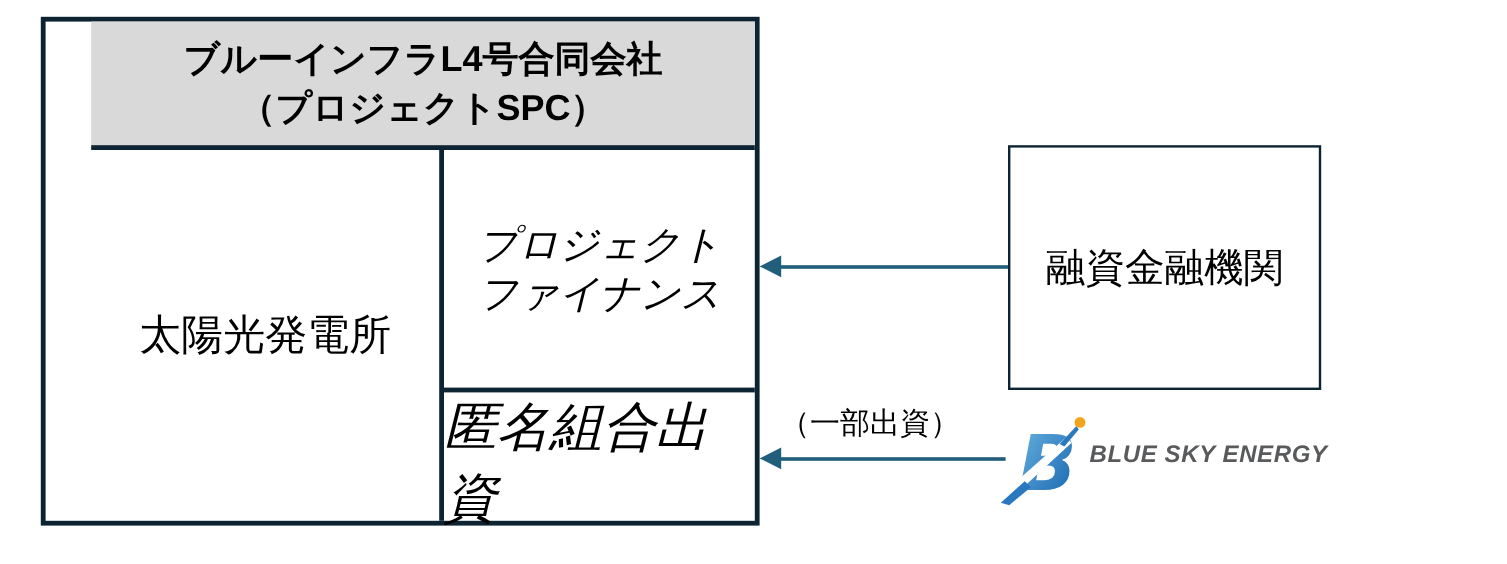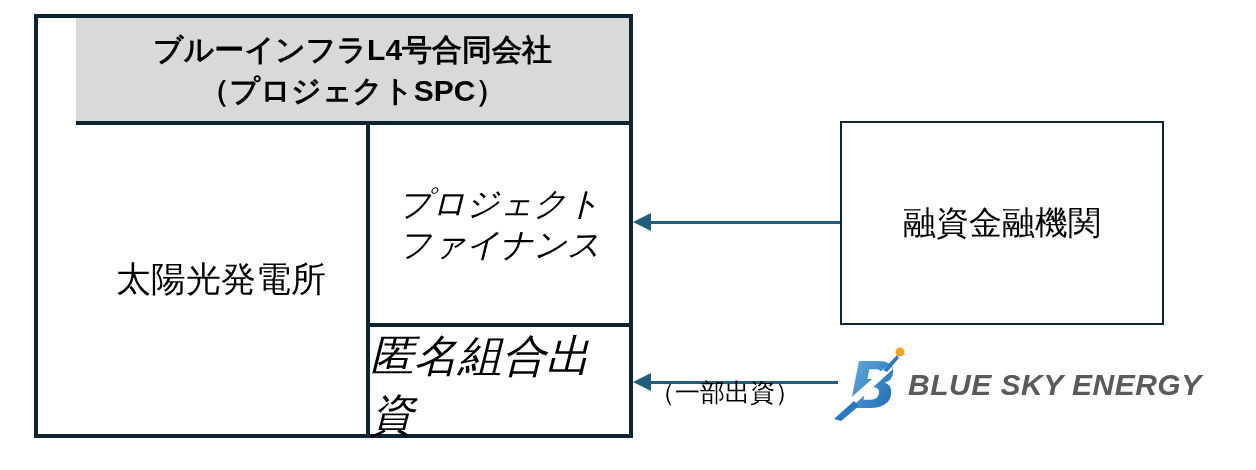--- a/index.html
+++ b/index.html
@@ -30,44 +30,44 @@
     flex:0 0 198px; border-bottom:4px solid #0d2433;
     display:flex; flex-direction:column; justify-content:center; align-items:center;
     font-size:33px; line-height:41px; text-align:center;
   }
   .cell-tk {
     flex:1; display:flex; align-items:center; justify-content:center;
     font-size:44px;
   }
   
   .lender-box {
-    position:absolute; left:840px; top:121px; width:324px; height:204px;
+    position:absolute; left:840px; top:121px; width:261px; height:204px;
     box-sizing:border-box; border:2px solid #0d2433; background:#fff;
     display:flex; align-items:center; justify-content:center; font-size:33px;
   }
   
   .arrow-line { position:absolute; height:3px; background:#215e7c; }
   .arrow-head {
     position:absolute; width:0; height:0;
     border-top:9px solid transparent; border-bottom:9px solid transparent;
     border-right:18px solid #215e7c;
   }
   .loan-line   { left:648px; top:221px; width:192px; }
   .loan-head   { left:633px; top:213px; }
   .invest-line { left:648px; top:381px; width:190px; }
   .invest-head { left:633px; top:373px; }
   .invest-label {
     position:absolute; left:645px; top:336px; width:160px; text-align:center;
-    font-size:25px; color:#000;margin-top:40px;
+    font-size:25px; color:#000;
   }
   
   .logo-mark { position:absolute; left:833px; top:344px; width:76px; height:78px; }
   .logo-text {
     position:absolute; left:908px; top:368px;
-    font-size:30px; font-style:italic; font-weight:bold;
+    font-size:20px; font-style:italic; font-weight:bold;
     color:#595a5c; letter-spacing:0.5px; white-space:nowrap;
   }
 </style>
 </head>
 <body>
 
 <div class="canvas">
 
   <div class="spc-box">
     <div class="spc-header">

